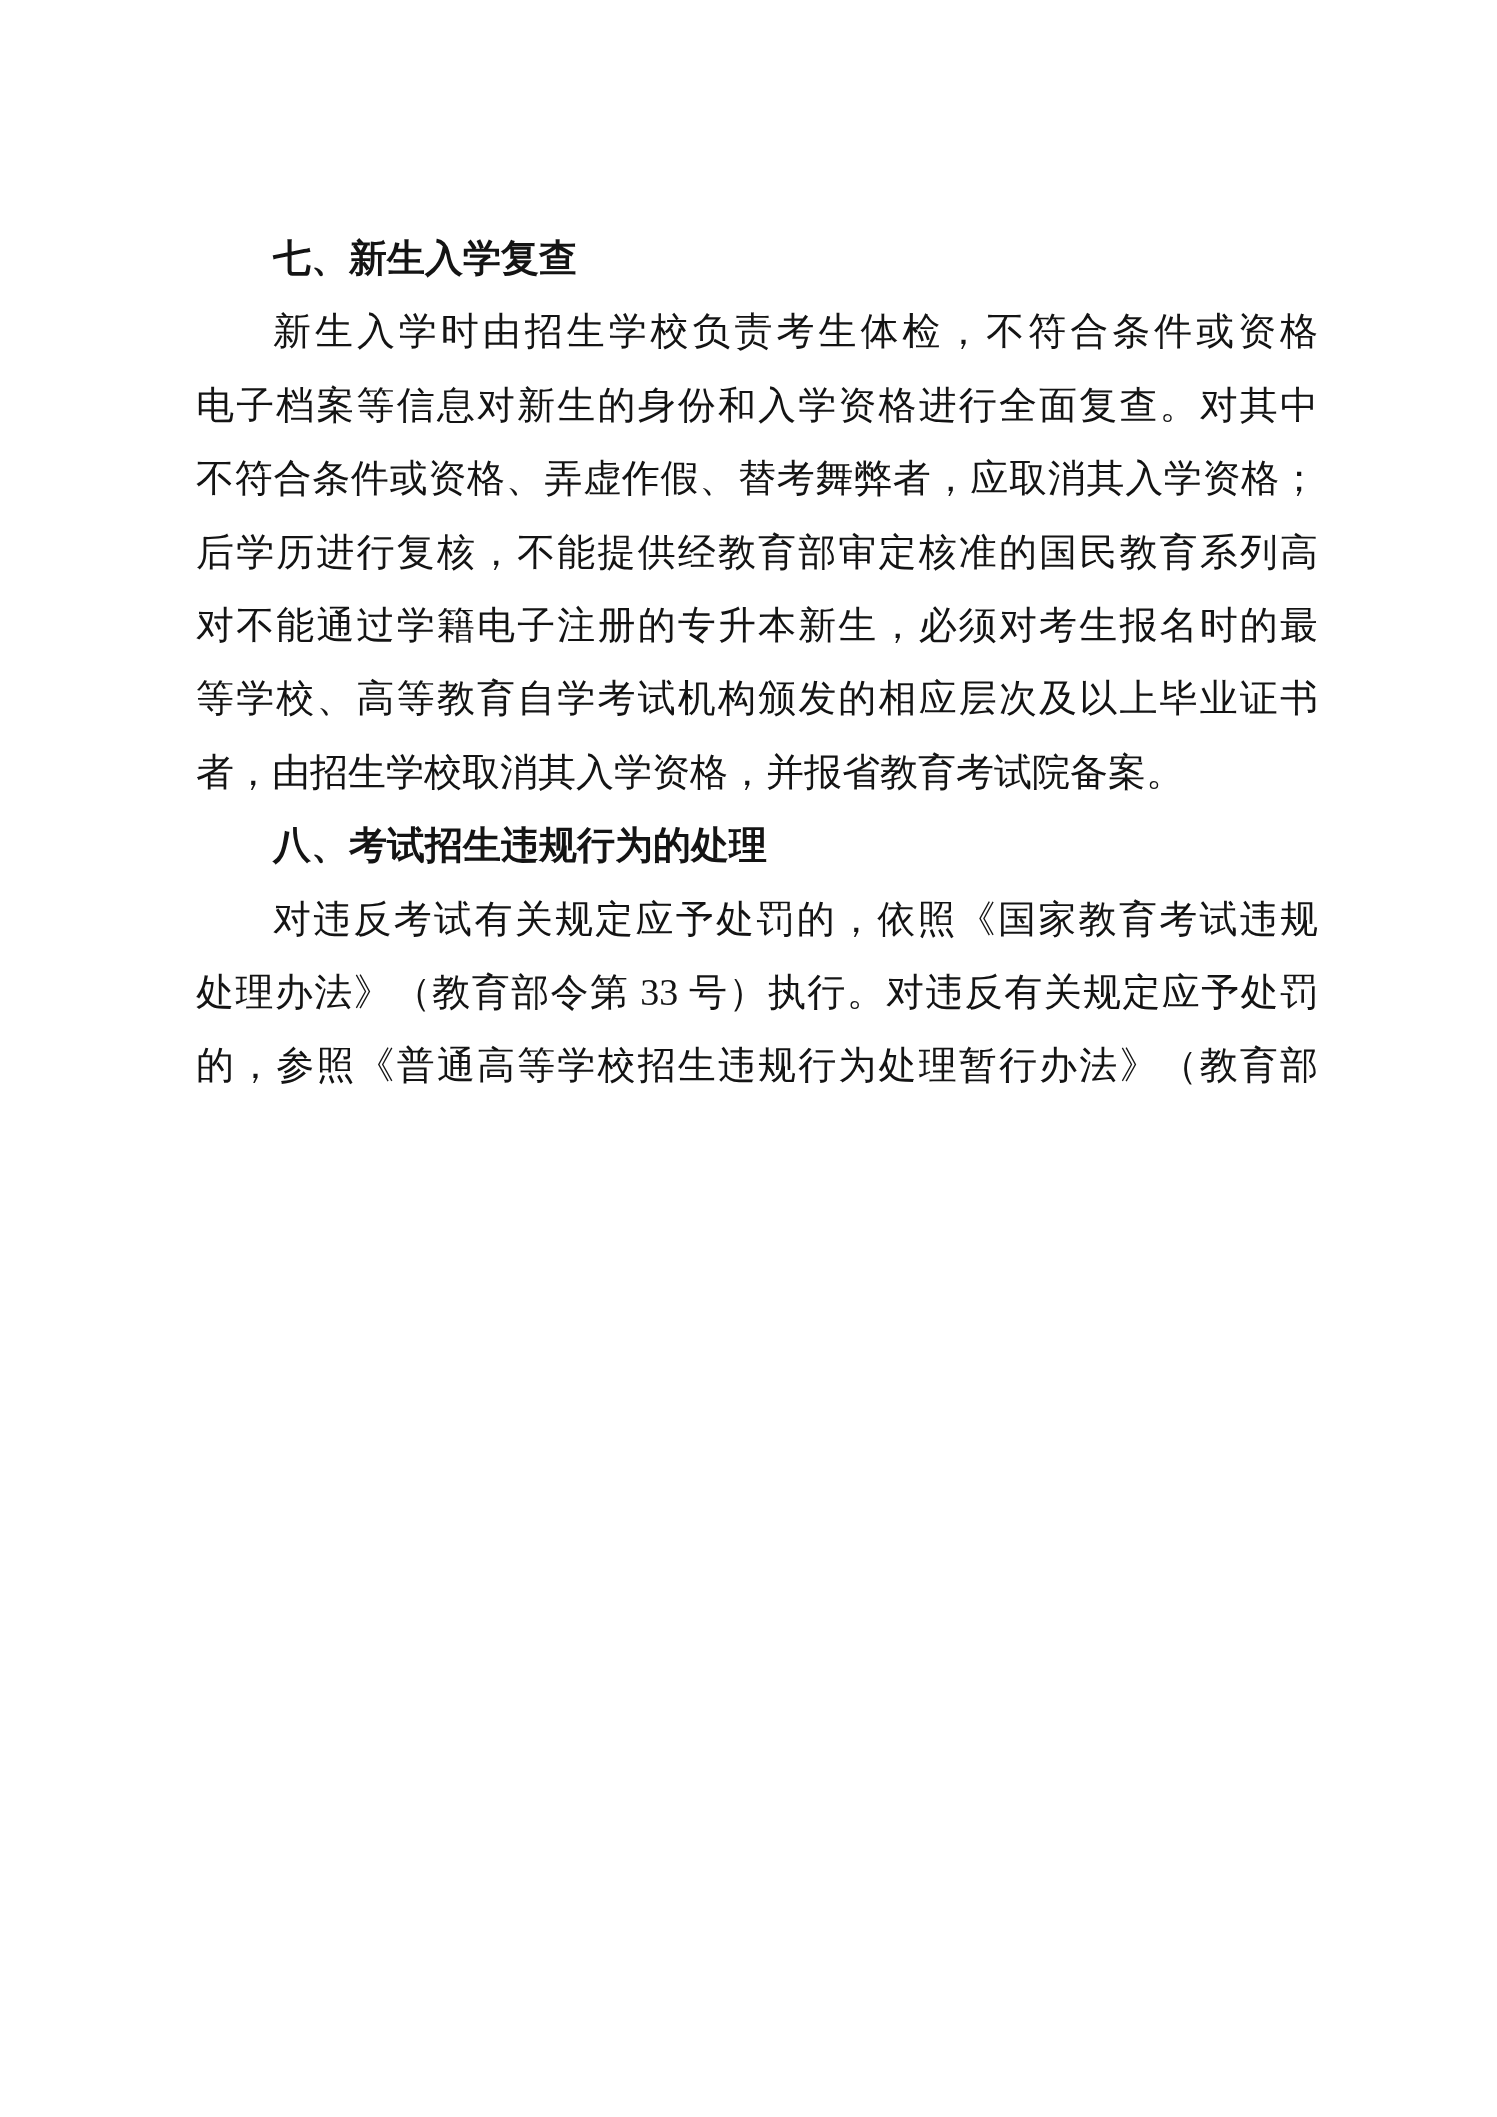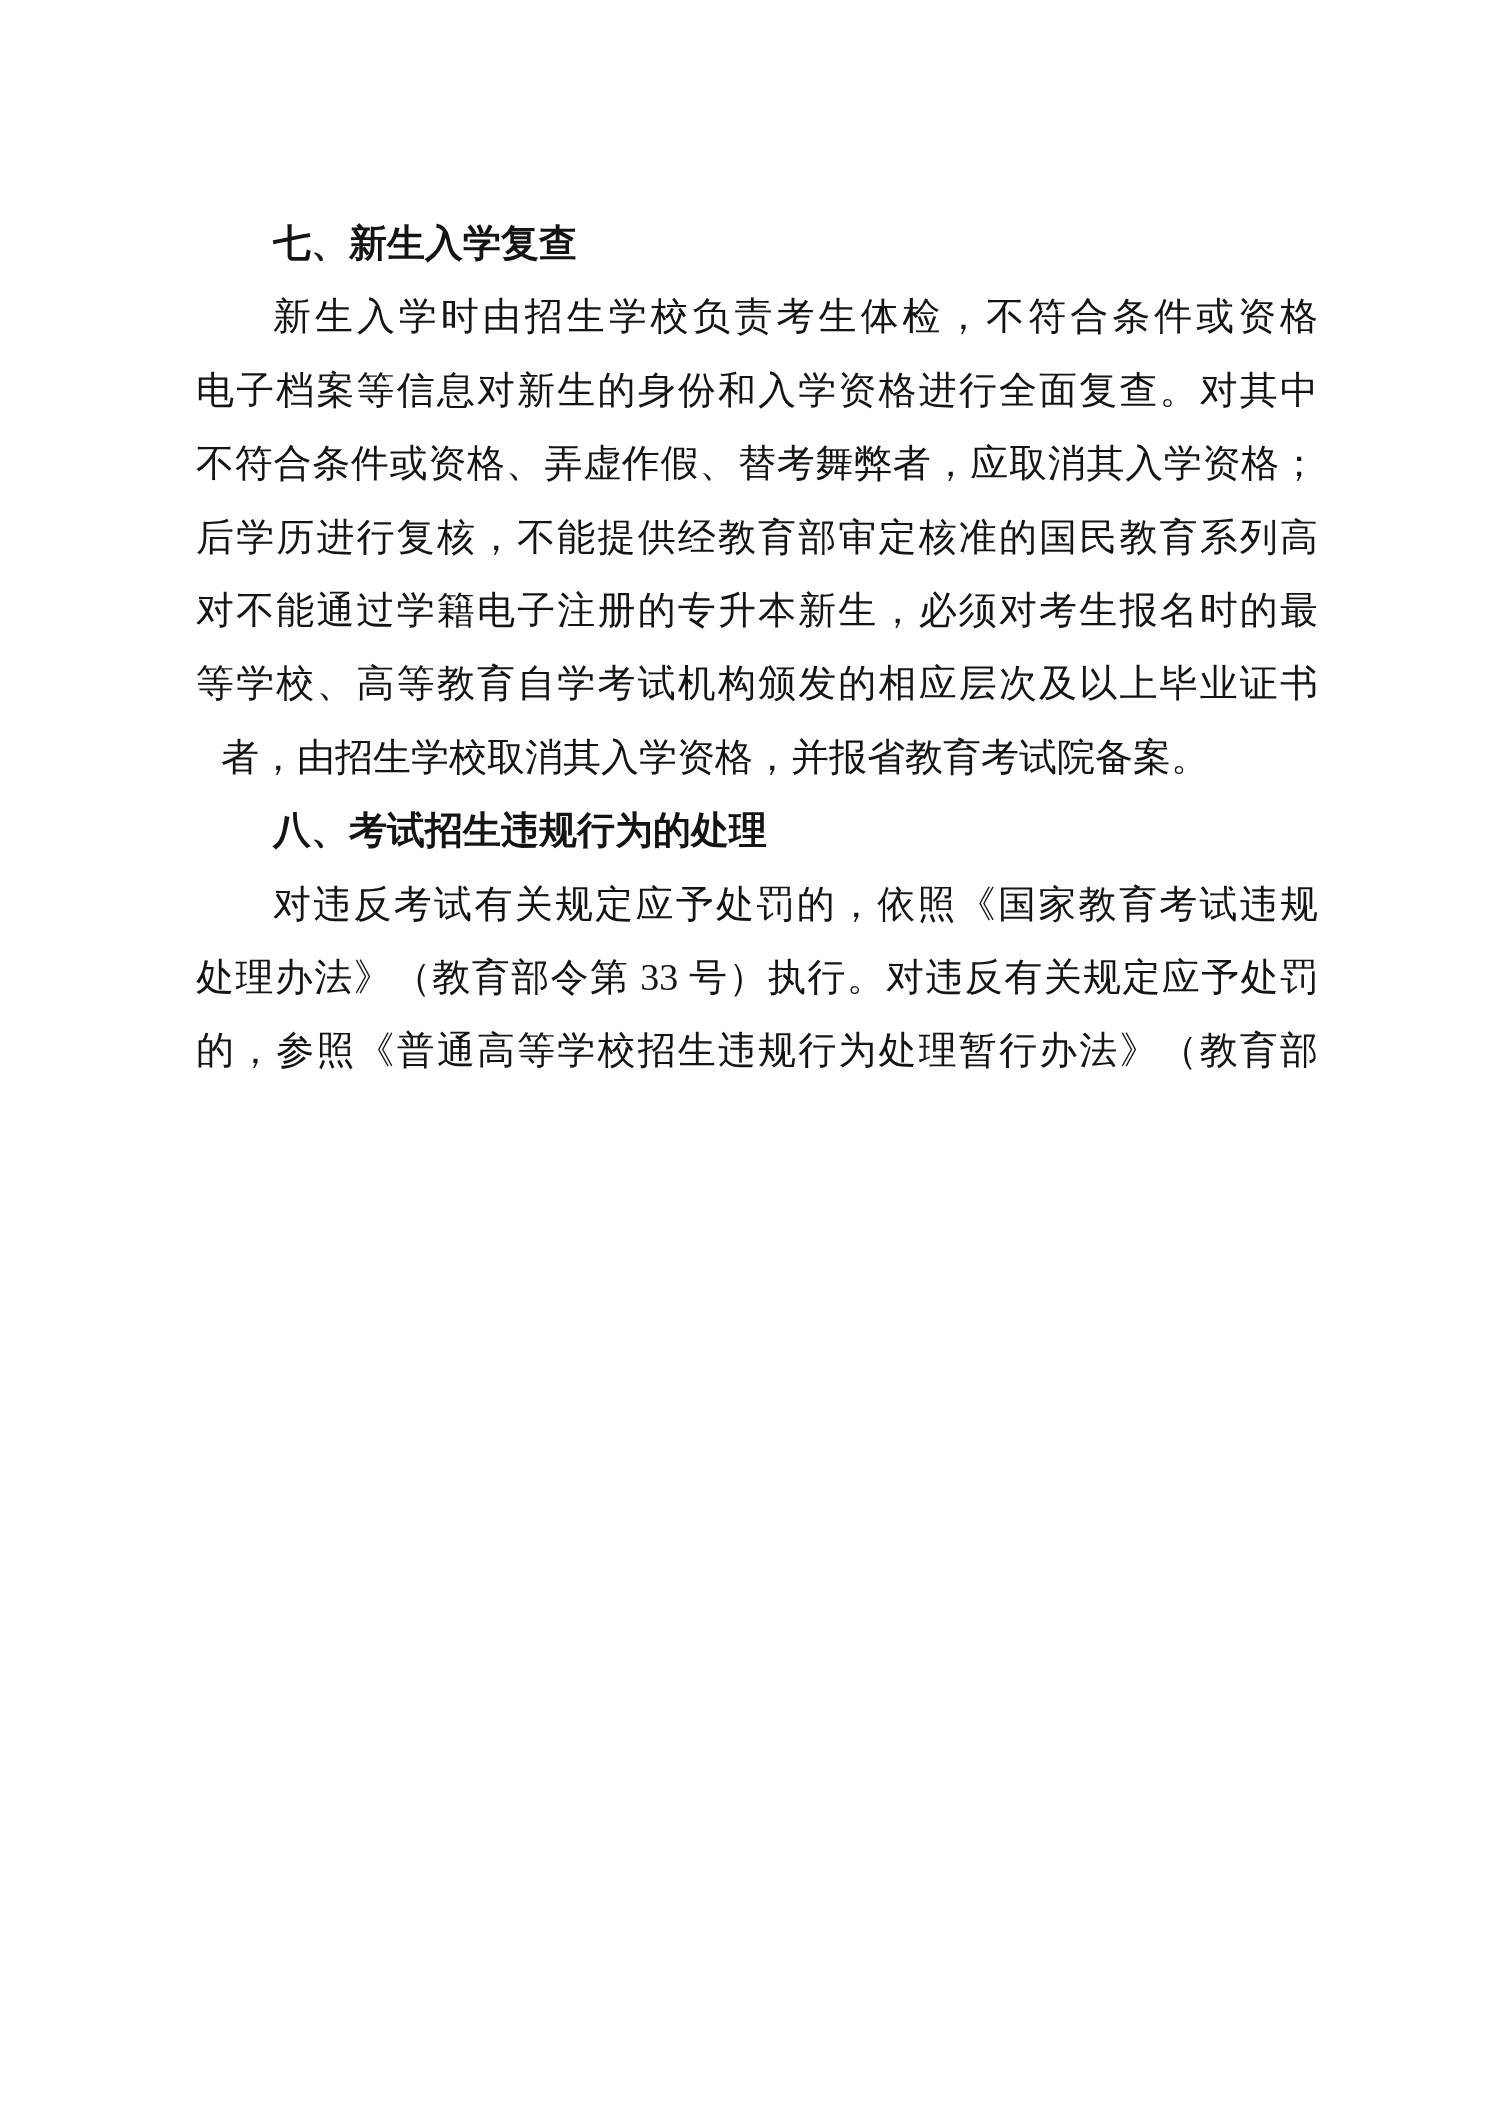--- a/index.html
+++ b/index.html
@@ -13,21 +13,21 @@
     height: 2117px;
     background: #ffffff;
     margin: 0 auto;
     overflow: hidden;
     color: #141414;
     font-family: "Liberation Serif", "DejaVu Serif", serif;
   }
   .textblock {
     position: absolute;
     left: 196px;
-    top: 207px;
+    top: 222px;
     width: 1122px;
   }
   .line {
     height: 73.4px;
     line-height: 73.4px;
     font-size: 38px;
     letter-spacing: 0;
     white-space: nowrap;
   }
   .heading {
@@ -45,21 +45,20 @@
     overflow: hidden;
   }
   .body-justify {
     text-align: justify;
     text-align-last: justify;
     white-space: normal;
     overflow: hidden;
   }
   .body-last {
     text-align: left;
-    margin-left: 25px;
   }
 </style>
 </head>
 <body>
 
 <div class="page">
   <div class="textblock">
 
     <div class="line heading">七、新生入学复查</div>
 

